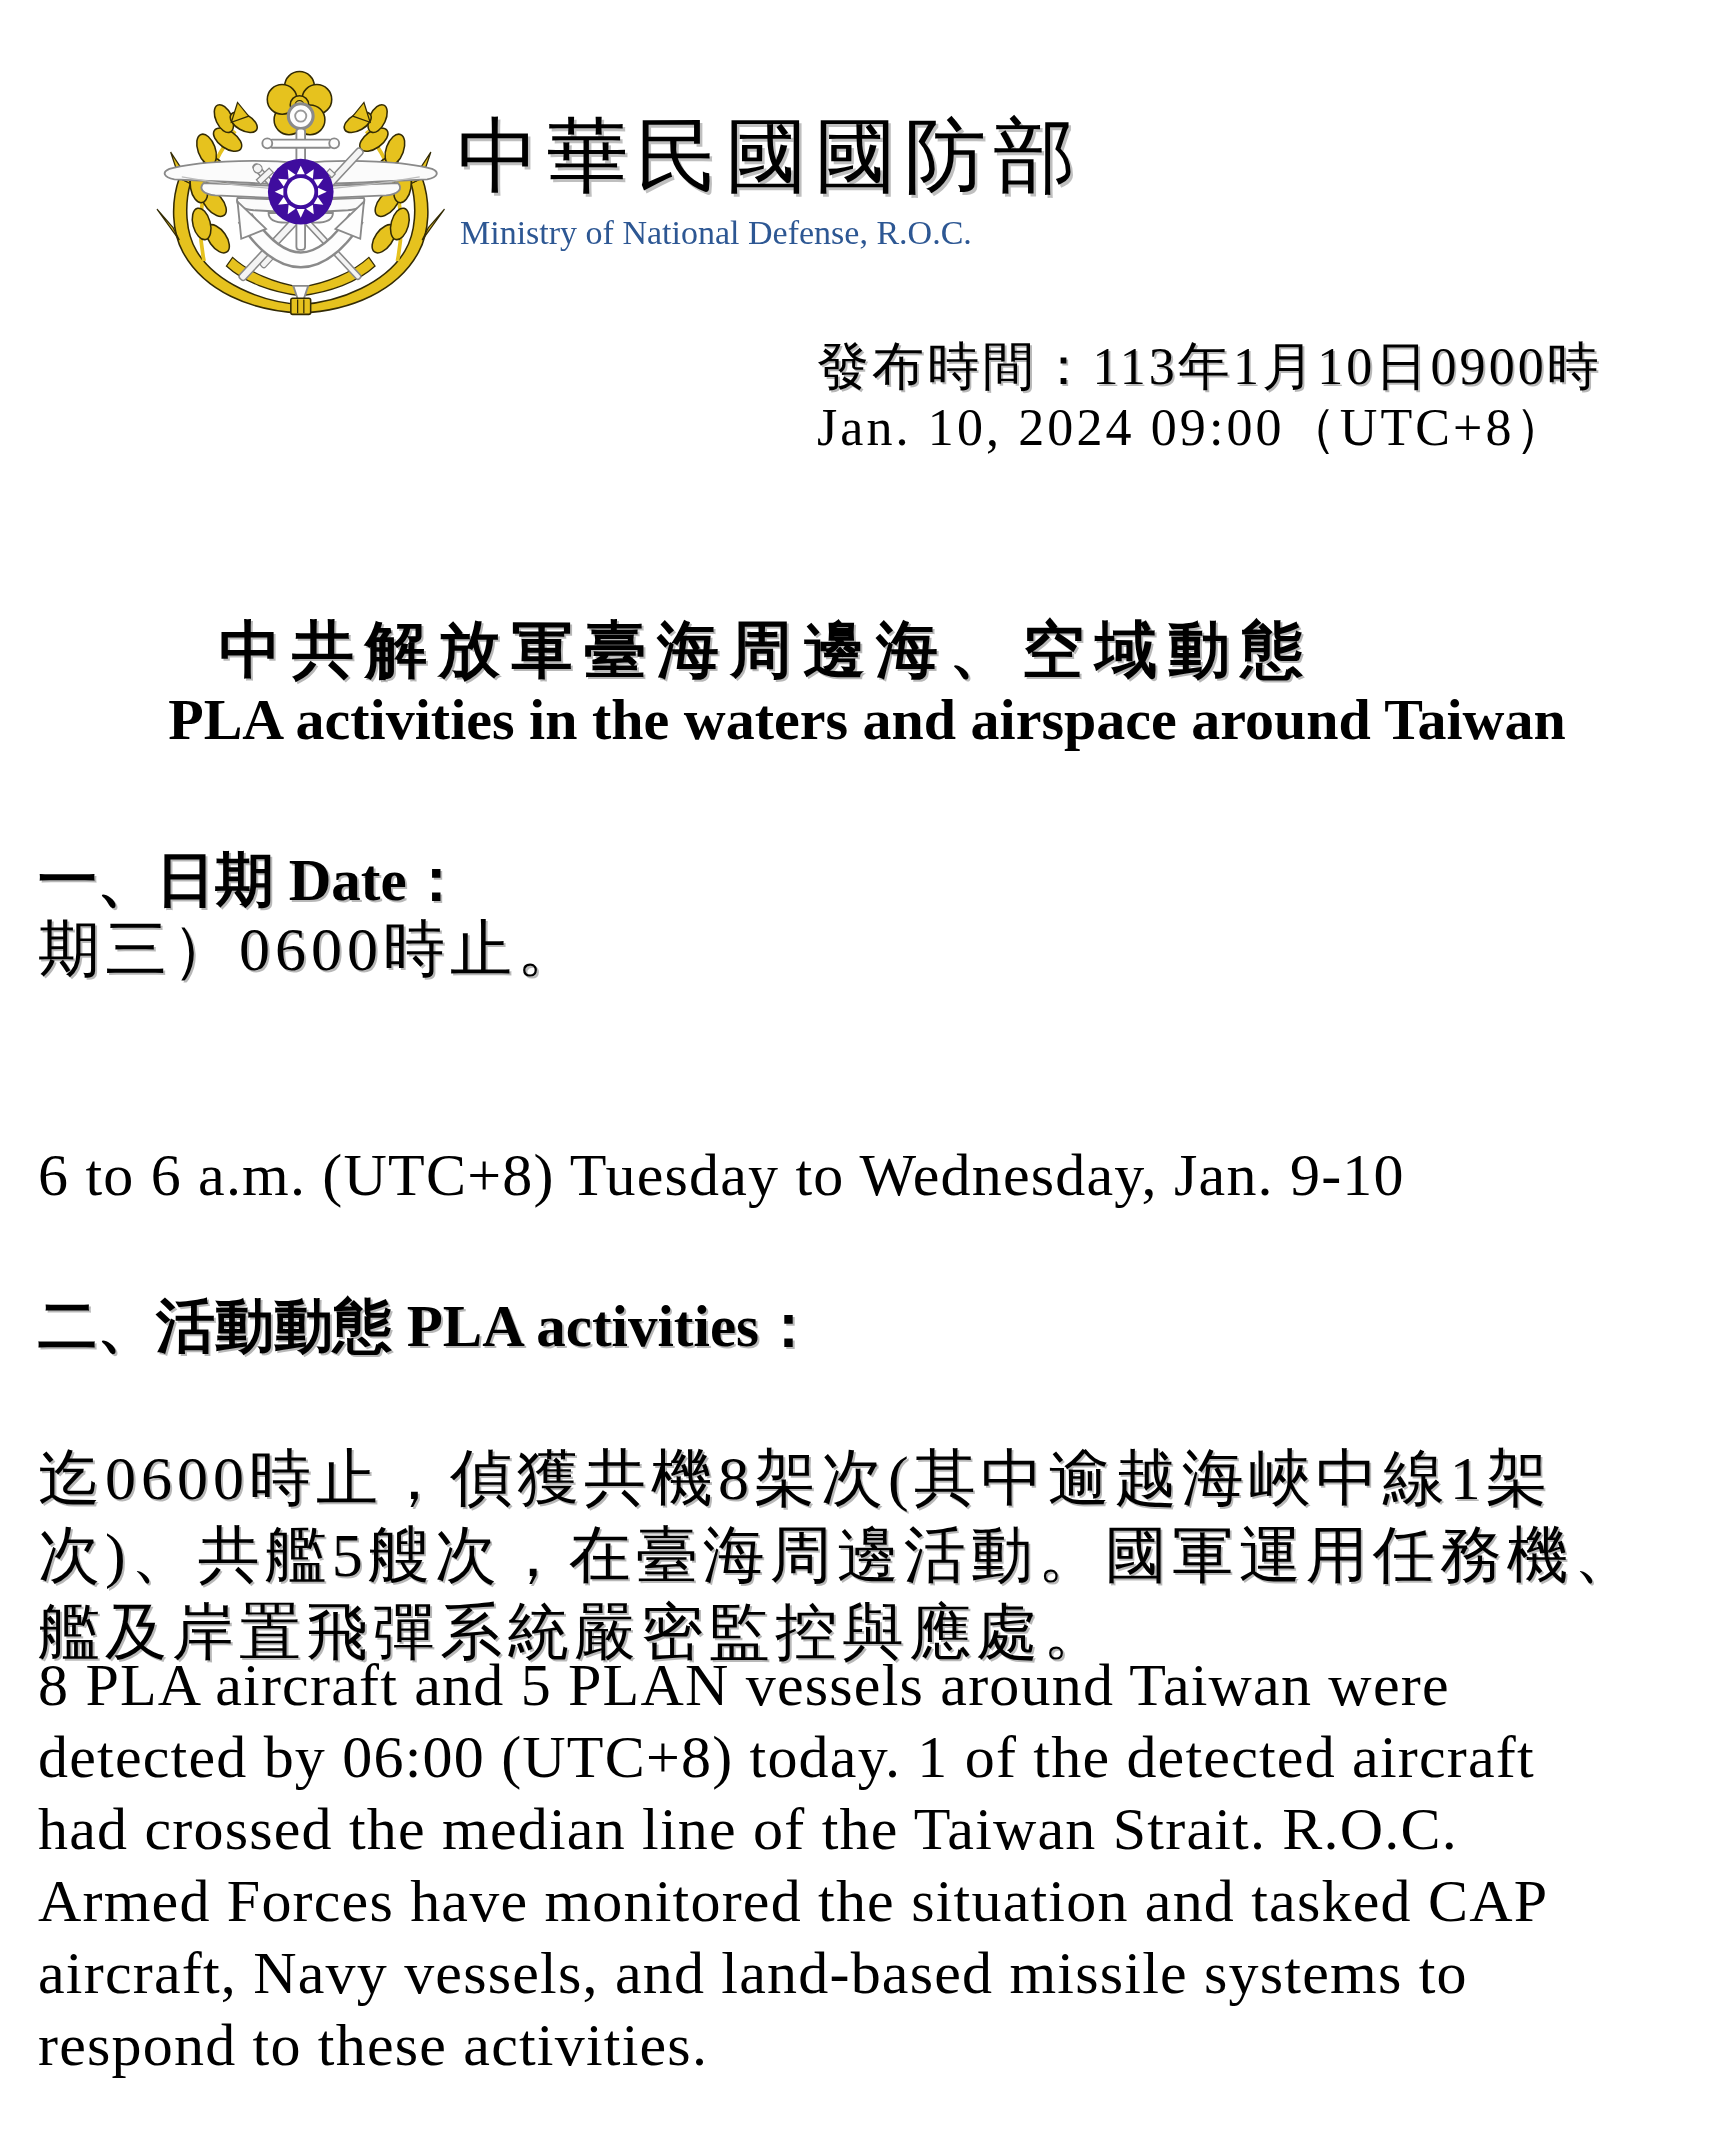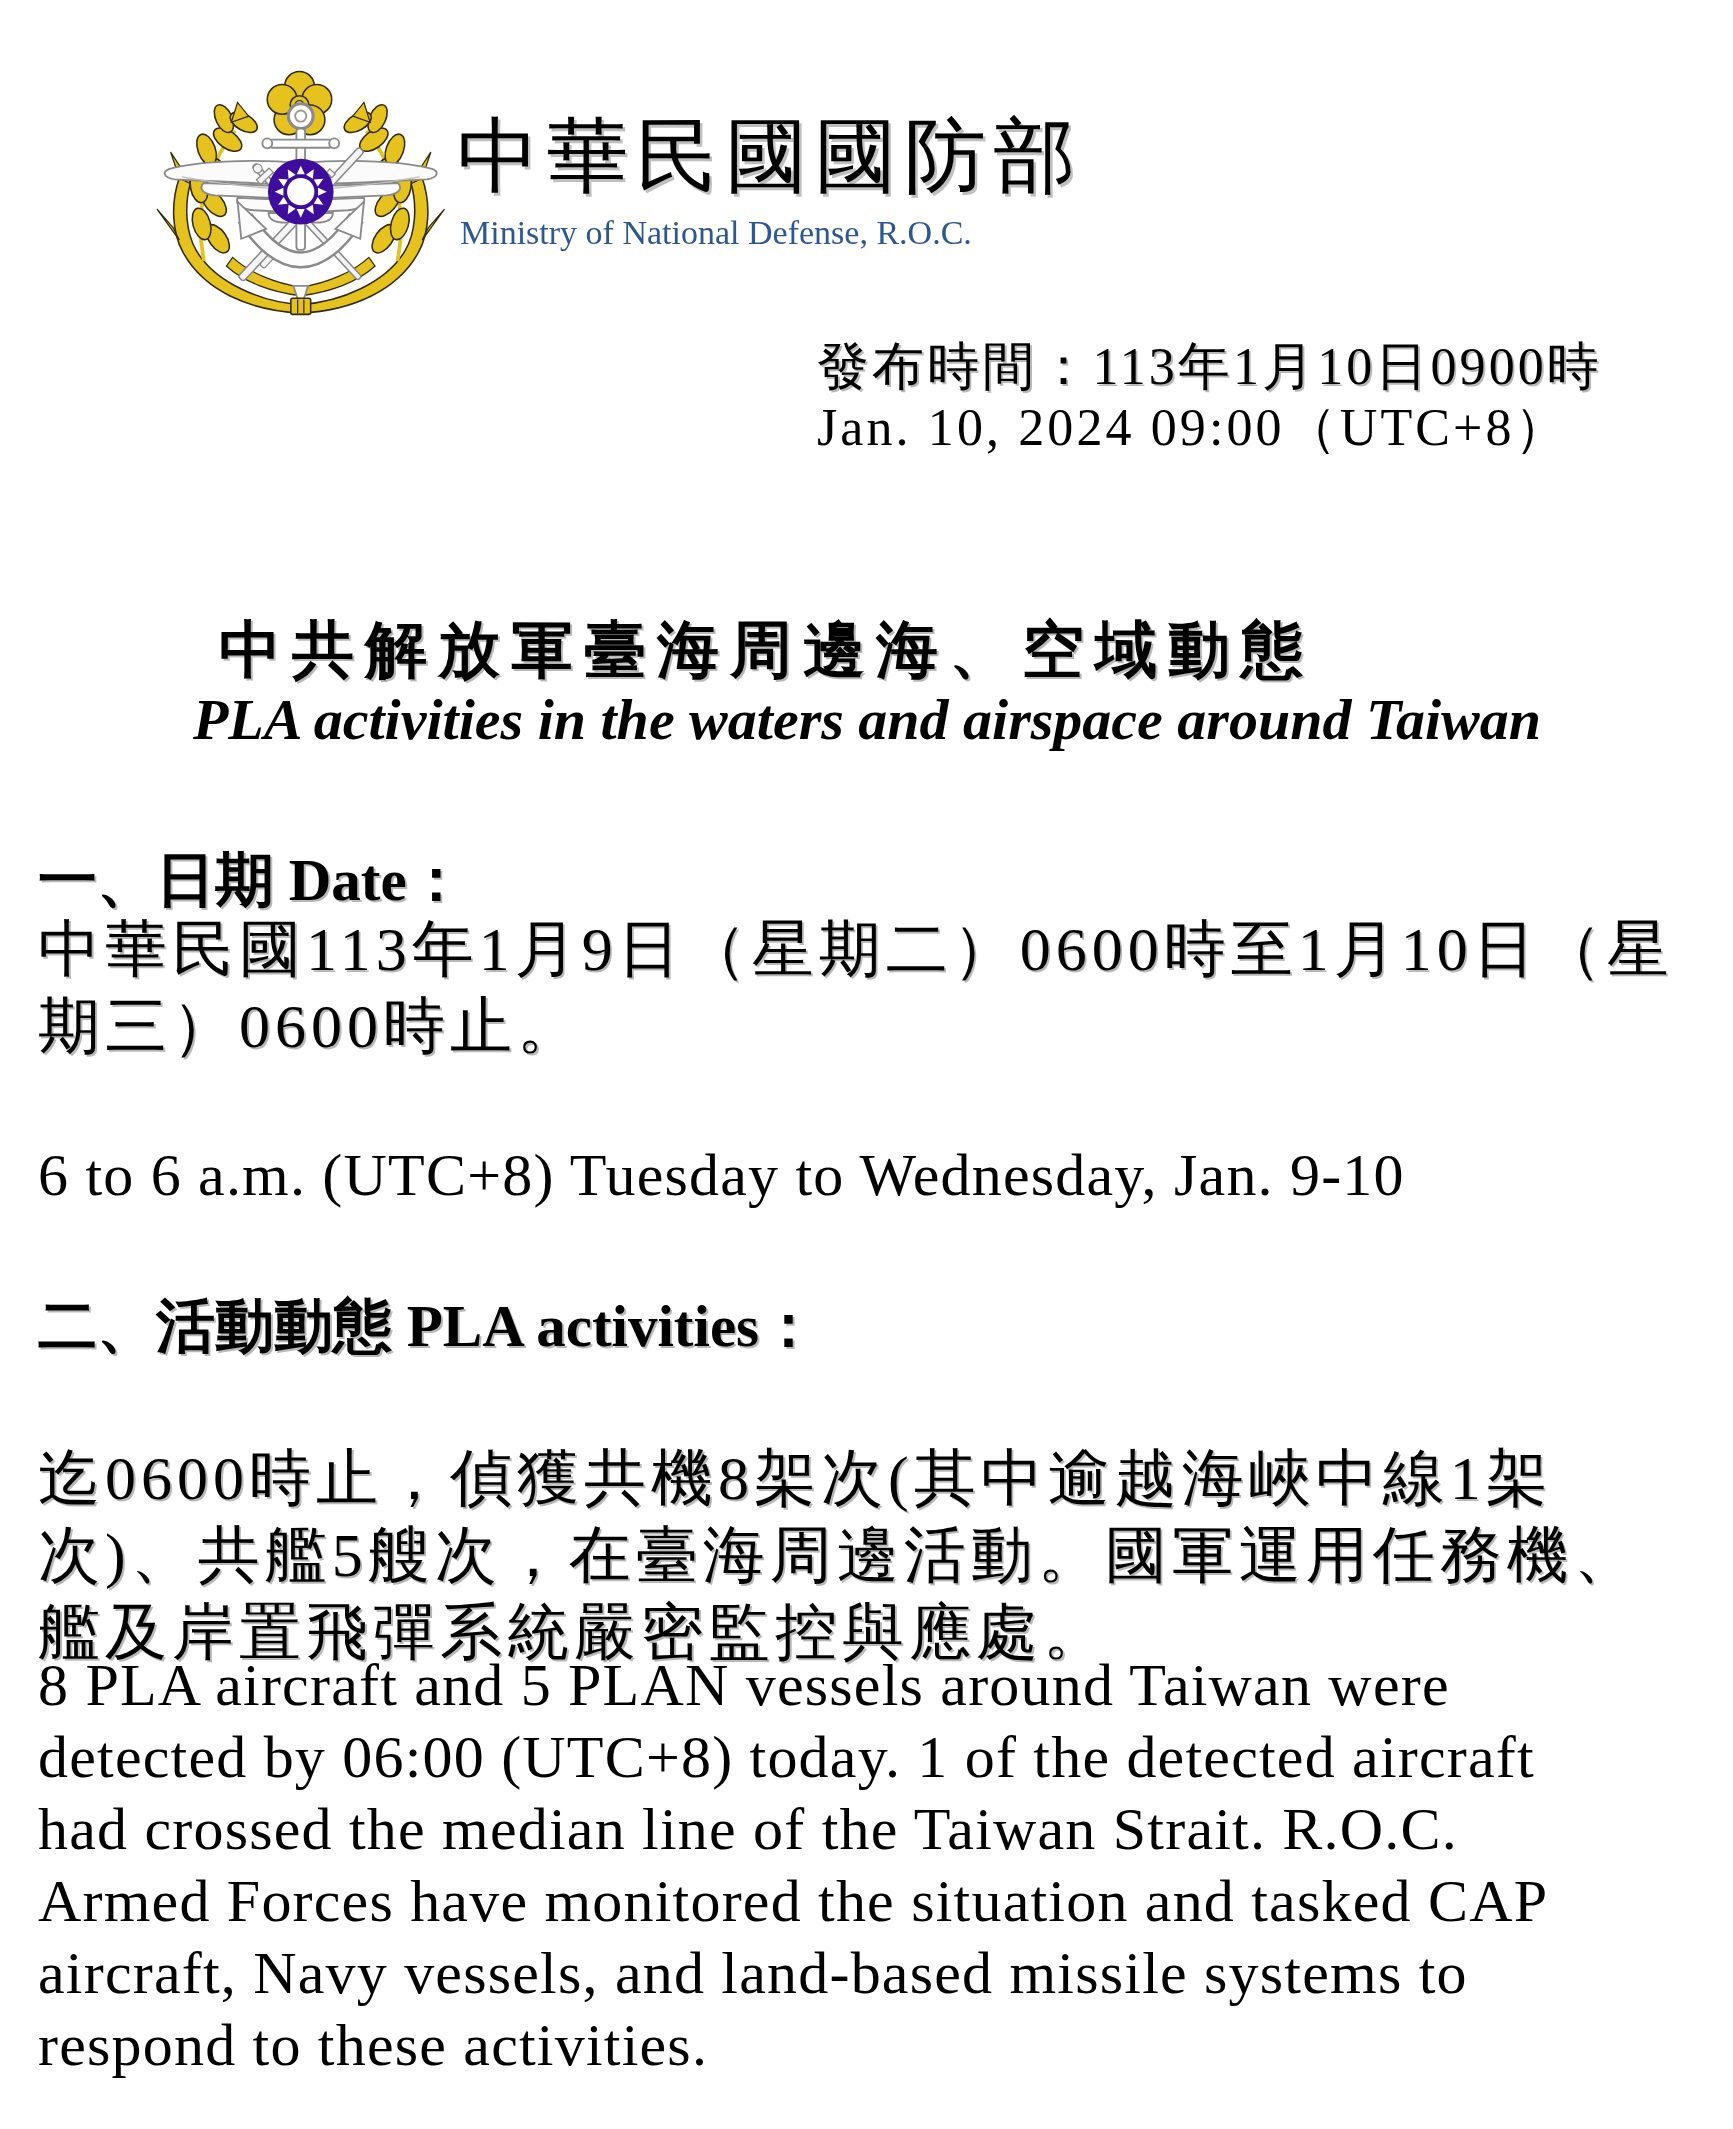--- a/index.html
+++ b/index.html
@@ -18,21 +18,21 @@
     color:#2d5793;white-space:nowrap;
   }
   .release{position:absolute;left:817px;top:336px;font-size:52px;line-height:1.18;letter-spacing:3.1px;white-space:nowrap;}
   .cjk-shadow{text-shadow:1.9px 1.9px 0.6px rgba(0,0,0,0.28);}
   .title-zh{
     position:absolute;left:0;top:608px;width:1522px;margin:0;text-align:center;
     font-size:62px;font-weight:bold;letter-spacing:11px;text-indent:11px;white-space:nowrap;
   }
   .title-en{
     position:absolute;left:0;top:686px;width:1734px;margin:0;text-align:center;
-    font-size:58px;font-weight:bold;white-space:nowrap;font-style:italic;
+    font-size:58px;font-weight:bold;white-space:nowrap;
   }
   .s-heading{position:absolute;left:38px;font-size:59px;font-weight:bold;white-space:nowrap;}
   .pos-h1{top:841px;}
   .pos-h2{top:1287px;}
   .zh-body{position:absolute;left:38px;font-size:62px;line-height:77px;letter-spacing:5px;white-space:nowrap;}
   .pos-zh1{top:911px;}
   .pos-zh2{top:1440px;}
   .en-body{position:absolute;left:38px;font-size:60px;line-height:72px;letter-spacing:1.2px;white-space:nowrap;}
   .pos-en1{top:1139px;}
   .pos-en2{top:1649px;}
@@ -150,21 +150,20 @@
 <div class="release">
   <div class="cjk-shadow">發布時間：113年1月10日0900時</div>
   <div>Jan. 10, 2024 09:00（UTC+8）</div>
 </div>
 
 <h1 class="title-zh cjk-shadow">中共解放軍臺海周邊海、空域動態</h1>
 <h1 class="title-en">PLA activities in the waters and airspace around Taiwan</h1>
 
 <div class="s-heading pos-h1 cjk-shadow">一、日期 Date：</div>
 <div class="zh-body pos-zh1 cjk-shadow">
-  <div>中華民國113年1月9日（星期二）0600時至1月10日（星</div>
   <div>期三）0600時止。</div>
 </div>
 <div class="en-body pos-en1">
   <div>6 to 6 a.m. (UTC+8) Tuesday to Wednesday, Jan. 9-10</div>
 </div>
 
 <div class="s-heading pos-h2 cjk-shadow">二、活動動態 PLA activities：</div>
 <div class="zh-body pos-zh2 cjk-shadow">
   <div>迄0600時止，偵獲共機8架次(其中逾越海峽中線1架</div>
   <div>次)、共艦5艘次，在臺海周邊活動。國軍運用任務機、</div>

